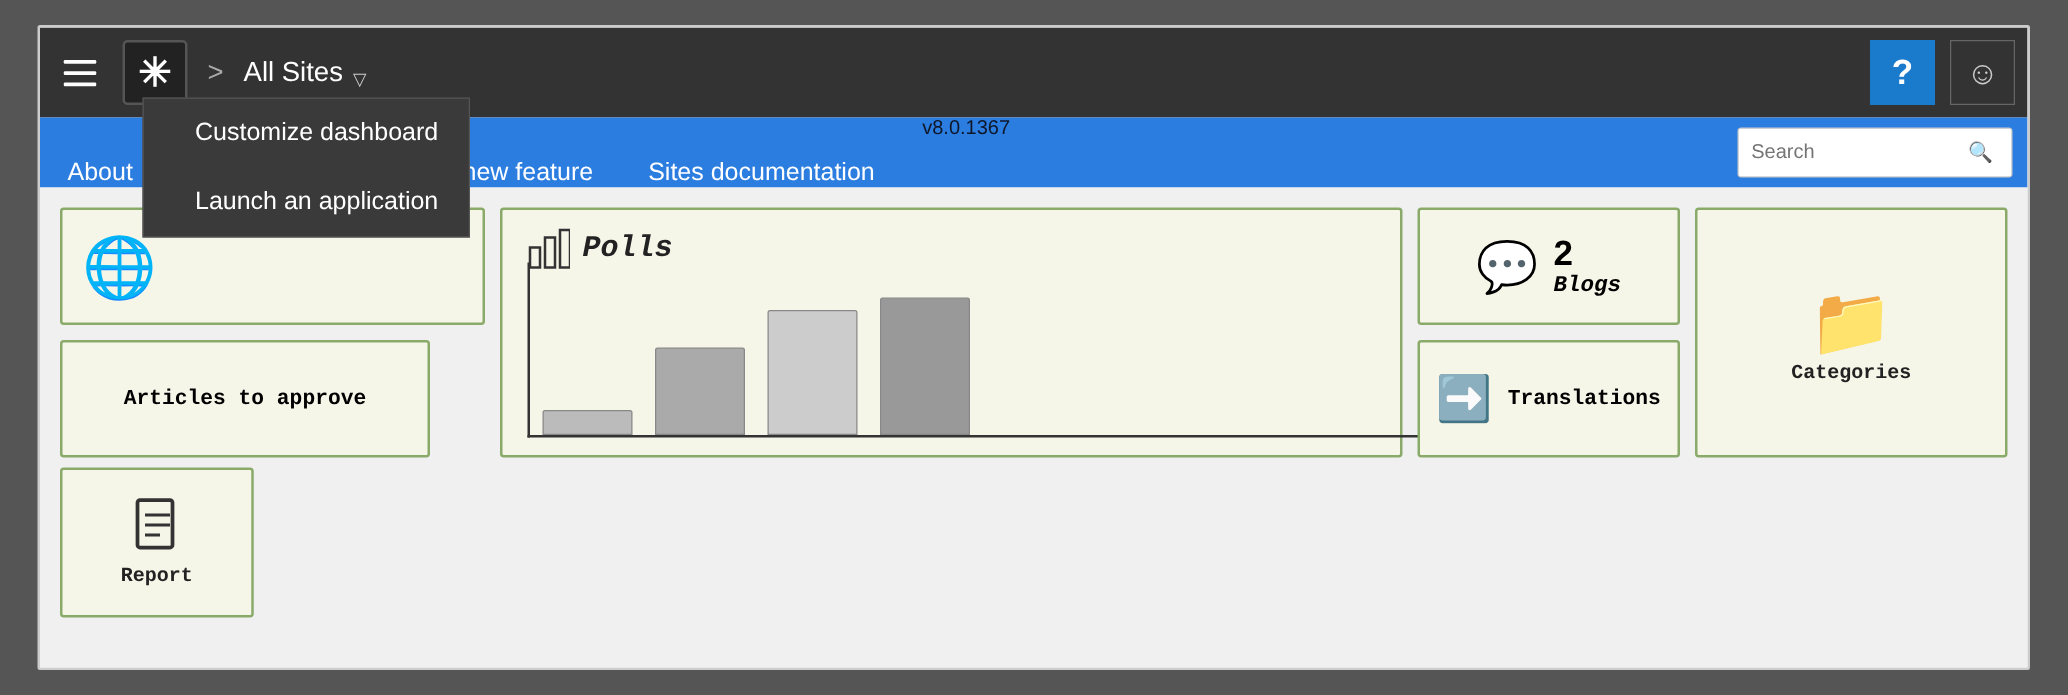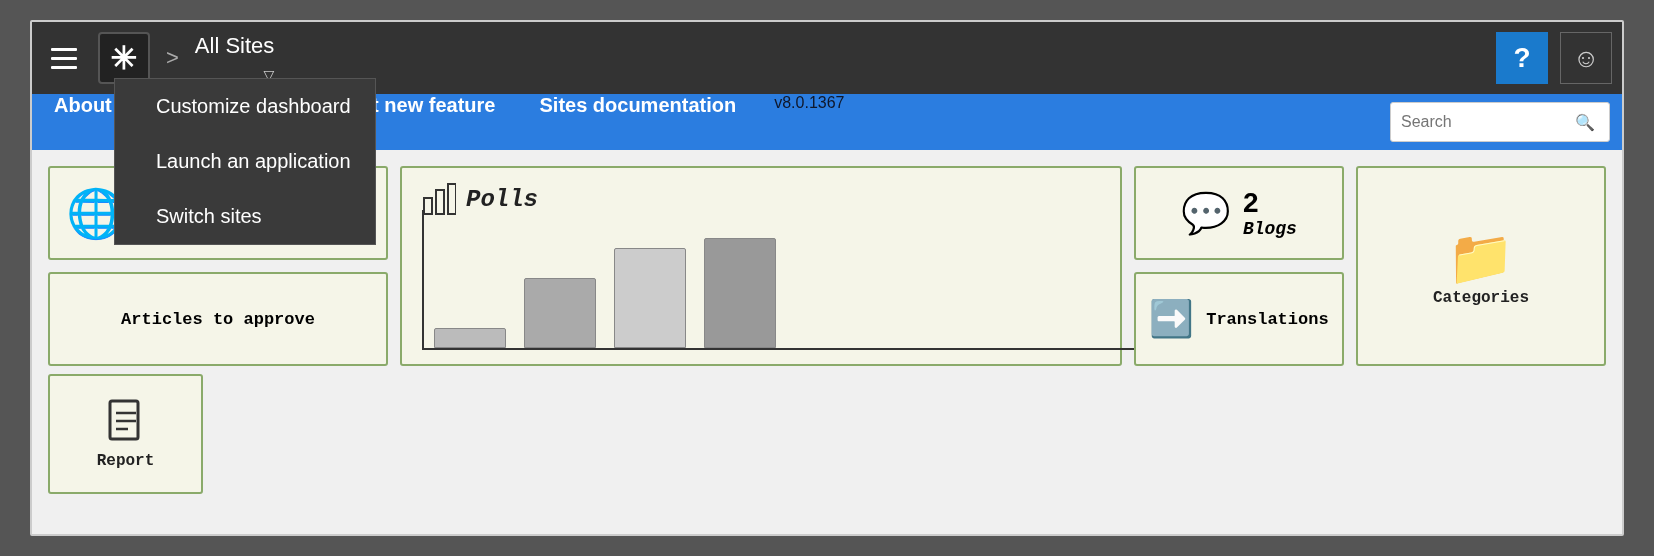--- a/index.html
+++ b/index.html
@@ -78,21 +78,20 @@
     }
 
     .site-title {
       color: #fff;
       font-size: 22px;
       font-weight: 500;
       display: flex;
       align-items: flex-end;
       gap: 8px;
       cursor: pointer;
-      flex-direction: column;
     }
     .site-title .chevron {
       font-size: 14px;
       color: #ccc;
     }
 
     .top-bar-spacer { flex: 1; }
 
     .help-btn {
       width: 52px;
@@ -131,25 +130,25 @@
       background: #2b7de0;
       height: 56px;
       display: flex;
       align-items: stretch;
       padding: 0;
       position: relative;
     }
 
     .nav-item {
       display: flex;
-      align-items: flex-start;
+      align-items: flex-end;
       padding: 0 22px;
       color: #fff;
       font-size: 20px;
-      font-weight: 700;
+      font-weight: 400;
       cursor: pointer;
       white-space: nowrap;
       position: relative;
     }
 
     .nav-item.active {
       background: rgba(0,0,0,0.2);
     }
 
     .nav-item .drop-icon {
@@ -325,21 +324,21 @@
     .tile-globe {
       width: 340px;
       height: 94px;
       flex-direction: row;
       justify-content: flex-start;
       padding: 12px 16px;
       gap: 12px;
     }
 
     .tile-articles {
-      width: 340px;
+      width: 296px;
       height: 94px;
       flex-direction: row;
       justify-content: center;
       padding: 8px 16px;
       gap: 12px;
       align-items: center;
     }
 
     .tile-media {
       width: 160px;
@@ -397,23 +396,20 @@
       <span class="search-icon-btn">🔍</span>
     </div>
   </div>
 
   <div class="dropdown-menu">
     <div class="dropdown-item">
       <span>Customize dashboard</span>
     </div>
     <div class="dropdown-item">
       <span>Launch an application</span>
-    </div>
-    <div class="dropdown-item">
-      <span>Switch sites</span>
     </div>
   </div>
 
   <div class="content-area">
     <div class="tiles-row">
 
       <div style="display:flex;flex-direction:column;gap:12px;">
 
         <div class="tile tile-globe">
           <span style="font-size:48px;">🌐</span>

